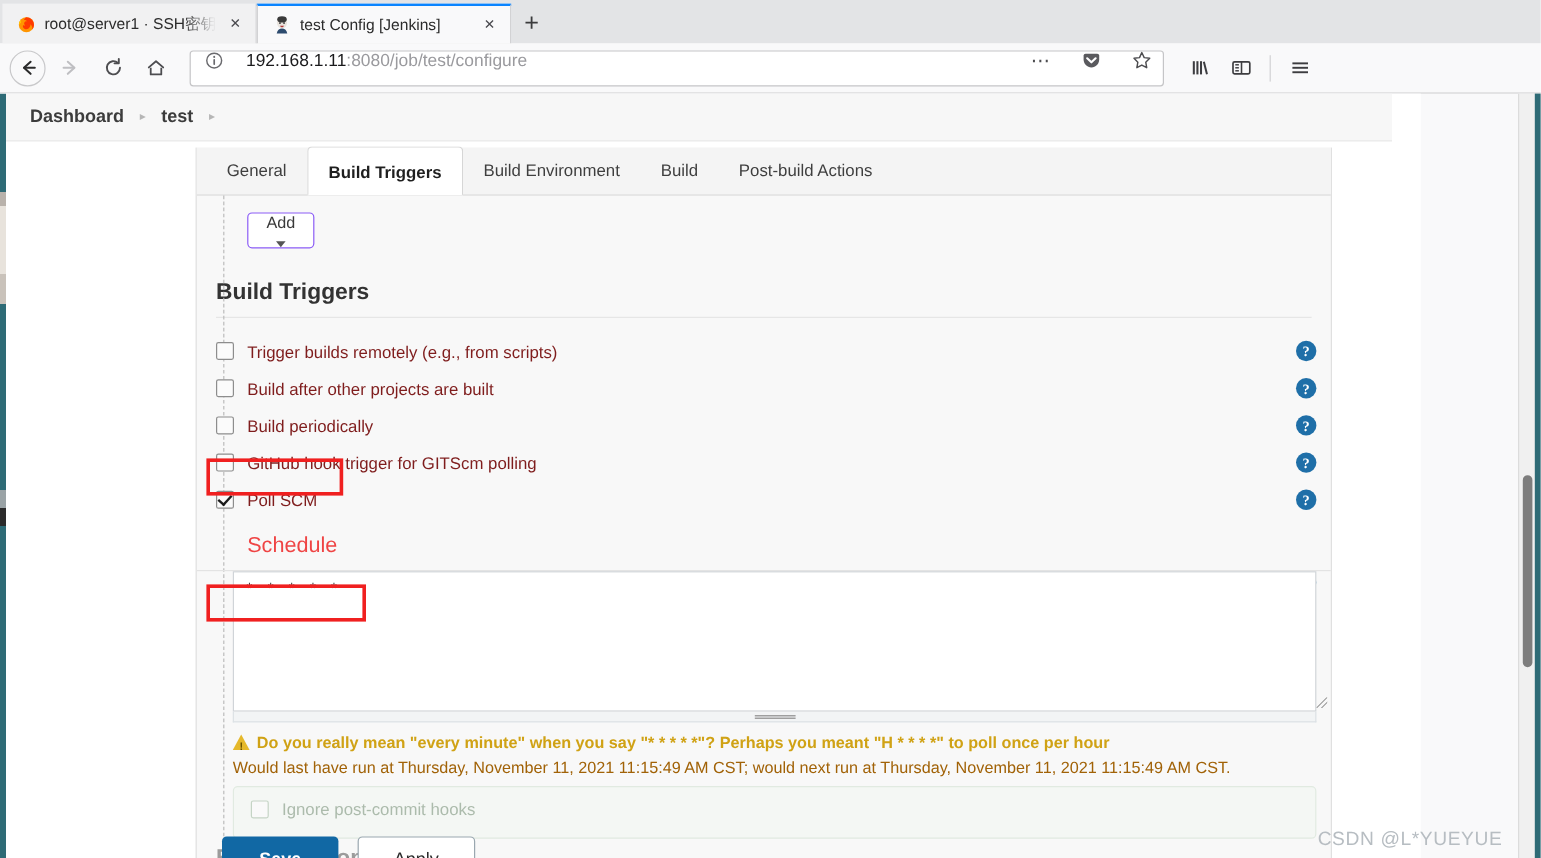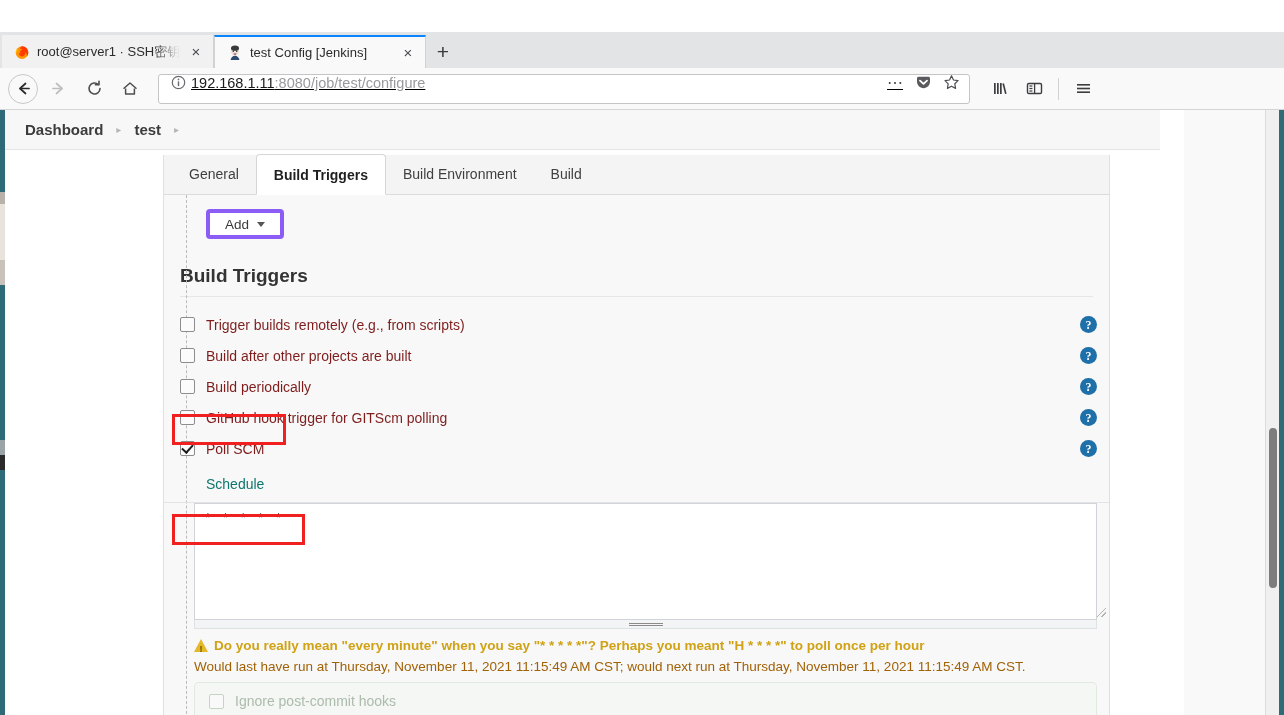--- a/index.html
+++ b/index.html
@@ -12,21 +12,20 @@
     position: relative;
   }
 
   
   .browser { width: 1284px; height: 715px; position: relative; background: #f9f9fa; }
 
   .tabstrip {
     height: 36px; background: #e3e4e6;
     display: flex; align-items: flex-end; padding-left: 2px;
     position: relative;
-    margin-top: 32px;
   }
   .tab {
     height: 33px; display: flex; align-items: center;
     padding: 0 8px 0 12px; gap: 7px;
     font-size: 13px; color: #2b2b2b;
     min-width: 120px; position: relative;
   }
   .tab.inactive { background: #f1f1f2; width: 212px; border-right: 1px solid #d2d2d4; }
   .tab.active {
     background: #f9f9fa; width: 212px;
@@ -63,21 +62,21 @@
   }
   .navbtn.back {
     border: 1px solid #c8c8ca; border-radius: 50%;
     width: 30px; height: 30px; flex: 0 0 30px; color: #2b2b2b;
   }
   .navbtn.fwd { color: #bfbfc2; }
 
   .urlbar {
     flex: 0 0 812px; height: 30px; margin-left: 8px;
     background: #ffffff; border: 1px solid #c5c5c7; border-radius: 3px;
-    display: flex; align-items: center; padding: 0 6px 12px 10px; gap: 4px; text-decoration: underline;
+    display: flex; align-items: center; padding: 0 6px 12px 10px; gap: 18px;
   }
   .url-text {
     flex: 1 1 auto; font-size: 14.5px; color: #9a9a9e;
     white-space: nowrap; overflow: hidden;
   }
   .url-host { color: #1a1a1c; }
   .url-ico { width: 18px; flex: 0 0 18px; display: flex; align-items: center; justify-content: center; color: #6a6a6e; }
   .url-btn { width: 24px; flex: 0 0 24px; display: flex; align-items: center; justify-content: center; color: #4d4d50; }
 
   .navright { display: flex; align-items: center; gap: 2px; margin-left: 10px; }
@@ -147,22 +146,22 @@
 
   .dashed-rail {
     position: absolute; left: 22px; top: 0; bottom: 0;
     width: 0; border-left: 1px dashed #bbbbbb;
   }
 
   .add-row { padding: 14px 0 10px 42px; }
   .add-btn {
     display: inline-flex; align-items: center; gap: 8px;
     height: 30px; padding: 0 15px;
-    background: #ffffff; border: 4px solid #8b5cf6; border-radius: 4px;
-    font-size: 13.5px; color: #3a3a3a;
+    background: #ffffff; border: 1px solid #8b5cf6; border-radius: 4px;
+    font-size: 13.5px; color: #3a3a3a; flex-direction: column;
   }
   .caret-down {
     width: 0; height: 0;
     border-left: 4px solid transparent; border-right: 4px solid transparent;
     border-top: 5px solid #555555;
   }
 
   .section-head {
     margin: 16px 16px 0 16px; padding-bottom: 9px;
     font-size: 19px; font-weight: bold; color: #333333;
@@ -196,21 +195,21 @@
     display: flex; align-items: center; justify-content: center;
     line-height: 1; font-family: "Liberation Serif", serif;
   }
 
   .red-box {
     position: absolute; border: 3px solid #f02020;
     pointer-events: none;
   }
 
   .schedule-label {
-    padding: 12px 0 4px 42px; font-size: 14px; color: #0f766e;
+    padding: 12px 0 4px 42px; font-size: 18px; color: #ef4444;
   }
   .sched-area-wrap { position: relative; padding: 0 12px 0 30px; }
   .ta-top-rule { border-top: 1px solid #e3e3e3; margin: 6px 0 0 0; }
   .sched-ta {
     width: 100%; height: 117px;
     background: #ffffff; border: 1px solid #d0d4d8;
     font-family: "Liberation Mono", monospace;
     font-size: 13px; color: #333333;
     padding: 7px 9px; position: relative;
     letter-spacing: 1px;
@@ -449,20 +448,21 @@
 
     <div class="page-body">
 
       <div class="config-panel">
 
         <div class="tabbar">
           <div class="ctab">General</div>
           <div class="ctab active">Build Triggers</div>
           <div class="ctab">Build Environment</div>
           <div class="ctab">Build</div>
+          <div class="ctab">Post-build Actions</div>
         </div>
 
         <div class="panel-inner">
 
           <div class="dashed-rail"></div>
 
           <div class="add-row">
             <span class="add-btn">
               <span>Add</span>
               <span class="caret-down"></span>

